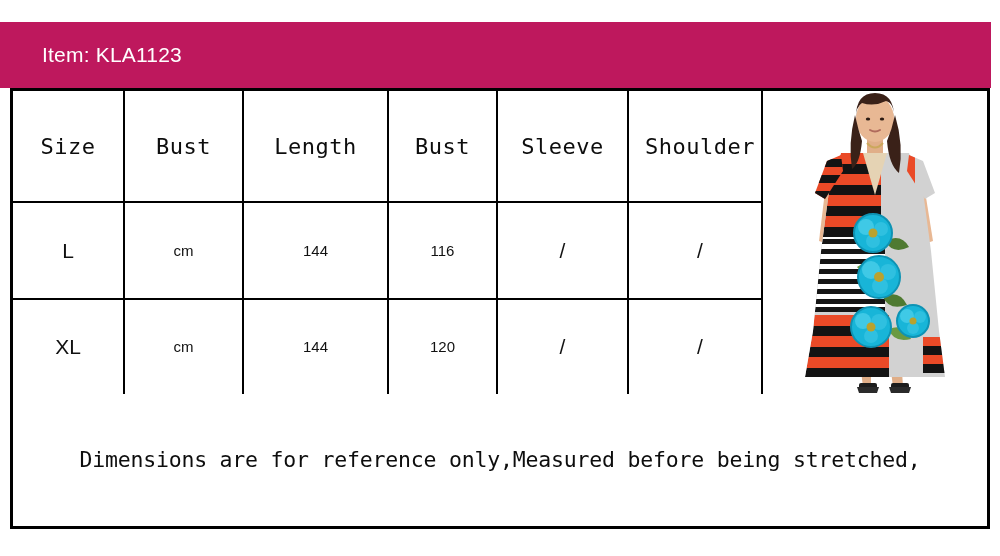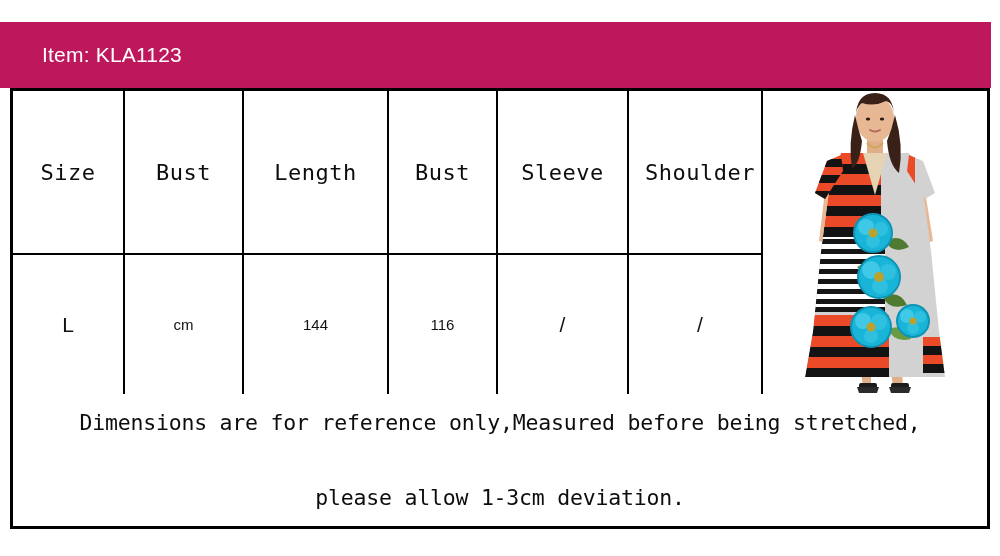--- a/index.html
+++ b/index.html
@@ -176,20 +176,28 @@
 
         <tr class="data-row">
           <td class="size-cell">L</td>
           <td>cm</td>
           <td>144</td>
           <td>116</td>
           <td class="slash">/</td>
           <td class="slash">/</td>
         </tr>
 
+        <tr class="data-row">
+          <td class="size-cell">XL</td>
+          <td>cm</td>
+          <td>144</td>
+          <td>120</td>
+          <td class="slash">/</td>
+          <td class="slash">/</td>
+        </tr>
 
 
       </tbody>
     </table>
 
     <div class="photo-cell">
       <div class="photo-inner">
         <svg class="model-svg" width="224" height="312" viewBox="0 0 224 312">
           <defs>
             <clipPath id="dressClip">
@@ -333,17 +341,16 @@
           <ellipse cx="119" cy="28" rx="2.2" ry="1.5" fill="#2b1a12"></ellipse>
           <path d="M107 39 q5 3 10 0" stroke="#B06A5C" stroke-width="2" fill="none" stroke-linecap="round"></path>
 
           <path d="M104 52 q8 9 16 0" stroke="#CBA85C" stroke-width="2" fill="none"></path>
         </svg>
       </div>
     </div>
 
     <div class="note-row">
       <div class="note-line">Dimensions are for reference only,Measured before being stretched,</div>
-      <div class="note-line">please allow 1-3cm deviation.</div>
     </div>
 
   </div>
 </div>
 
 </body></html>

